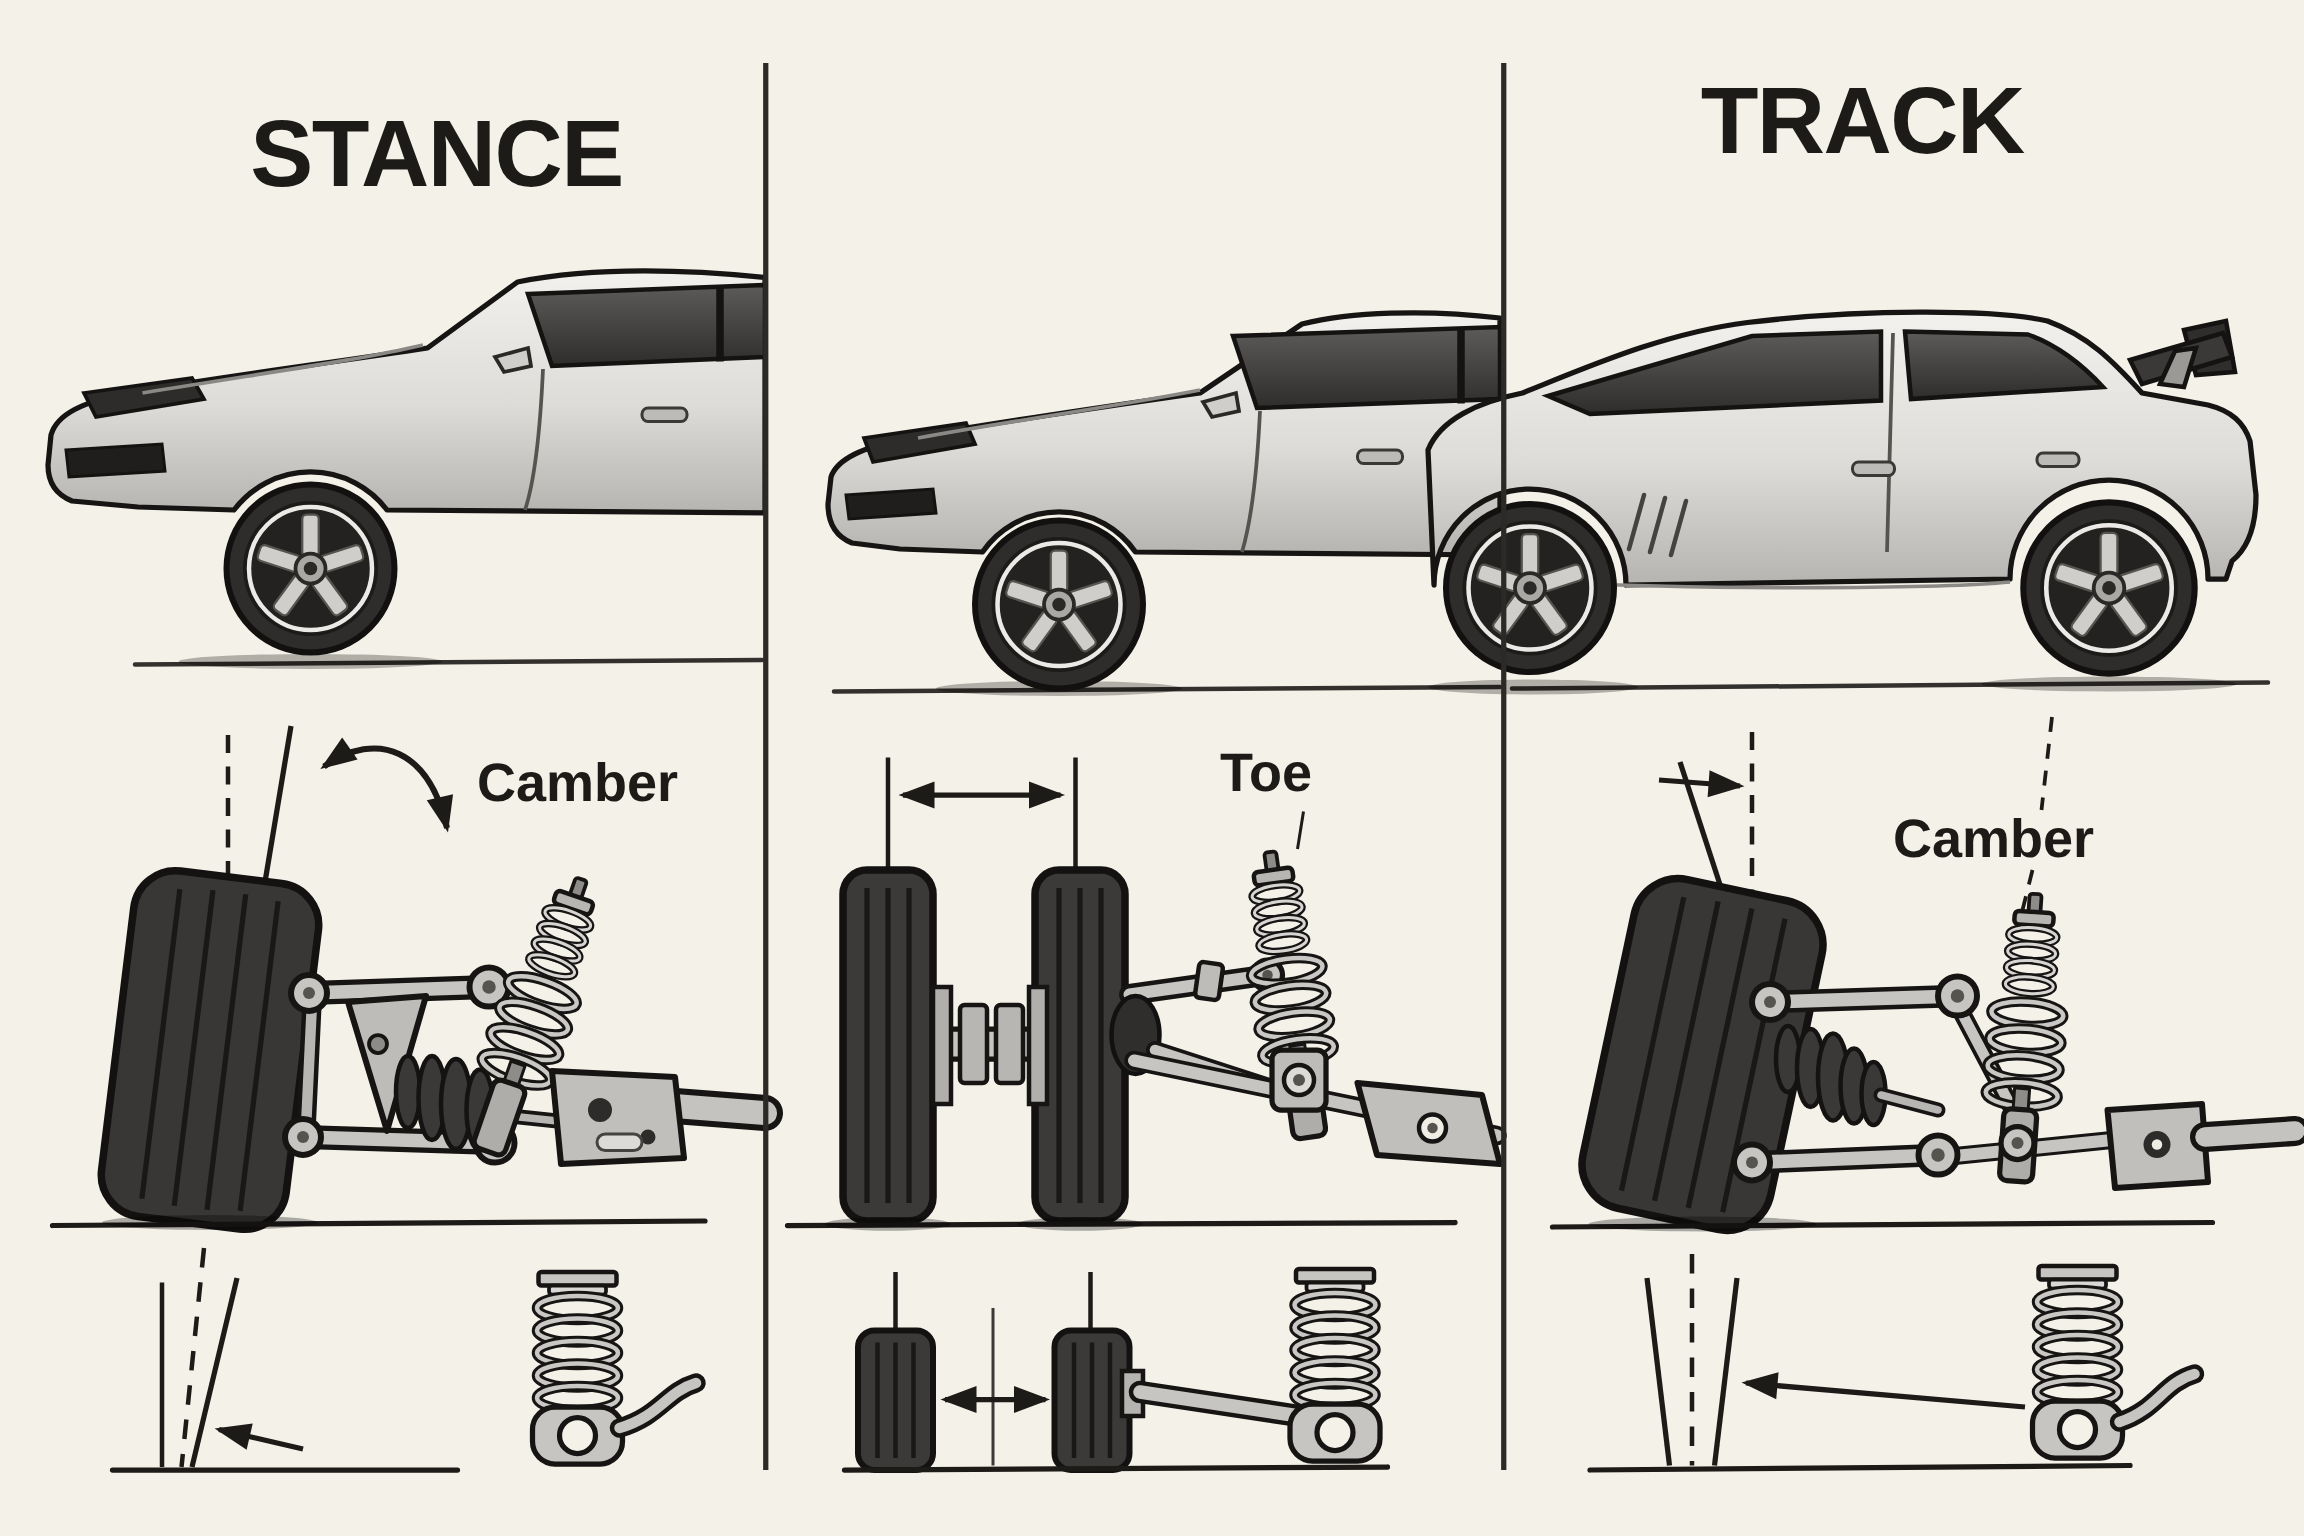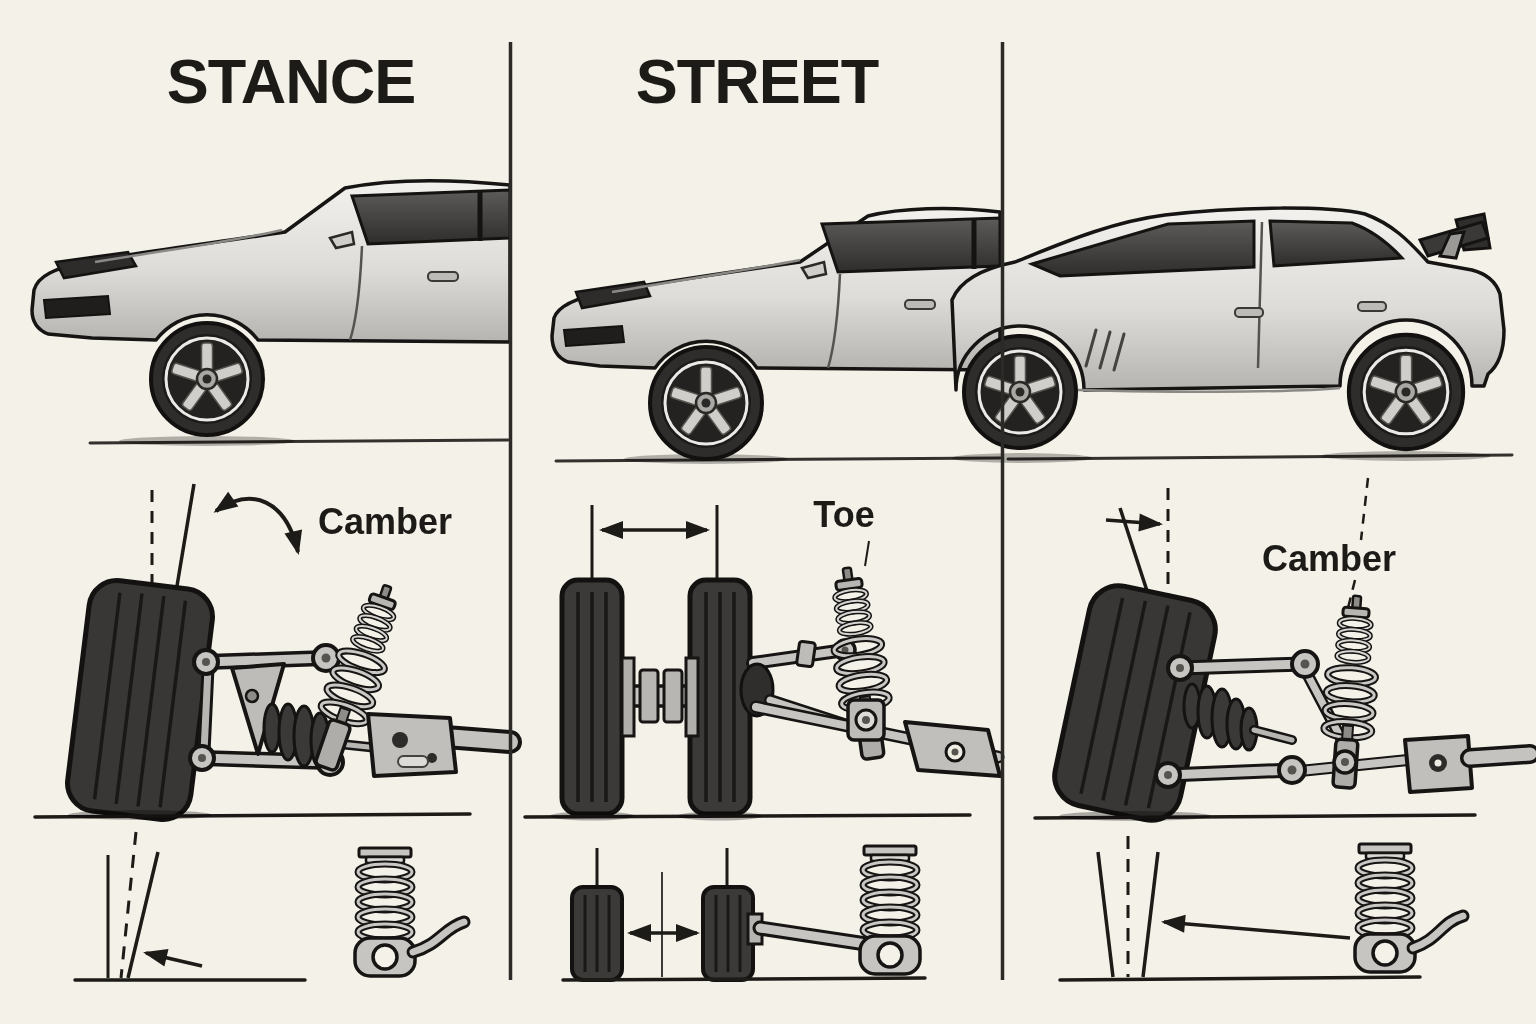--- a/index.html
+++ b/index.html
@@ -17,21 +17,21 @@
     font-family:"Liberation Sans",sans-serif;
     color:var(--ink);
   }
   .art{position:absolute;left:0;top:0;}
   .col-title{
     position:absolute;top:50px;
     font-size:63px;font-weight:700;letter-spacing:-1px;
     color:var(--ink);text-align:center;line-height:1;
     white-space:nowrap;
   }
-  .title-1{left:0;width:510px;transform:translateX(36px);}
+  .title-1{left:0;width:510px;transform:translateX(36px);margin-top:22px;}
   .title-2{left:512px;width:490px;}
   .title-3{left:1003px;width:533px;transform:translateX(-28px);}
   .diagram-label{
     position:absolute;
     font-size:36px;font-weight:700;color:var(--ink);
     text-align:center;line-height:1;white-space:nowrap;
   }
   .lbl-1{left:305px;top:504px;width:160px;}
   .lbl-2{left:774px;top:497px;width:140px;}
   .lbl-3{left:1249px;top:541px;width:160px;}
@@ -378,19 +378,19 @@
       <path d="M 1413,948 C 1438,940 1442,922 1463,916" fill="none" stroke="#161514" stroke-width="13" stroke-linecap="round"></path>
       <path d="M 1413,948 C 1438,940 1442,922 1463,916" fill="none" stroke="#c6c5c2" stroke-width="7" stroke-linecap="round"></path>
       <line x1="1060" y1="980" x2="1420" y2="977" stroke="#1d1b17" stroke-width="3.5" stroke-linecap="round"></line>
     </g>
 
     <line x1="510.5" y1="42" x2="510.5" y2="980" stroke="#2b2a26" stroke-width="3.5"></line>
     <line x1="1002.5" y1="42" x2="1002.5" y2="980" stroke="#2b2a26" stroke-width="3.5"></line>
   </svg>
 
   <div class="col-title title-1">STANCE</div>
-  <div class="col-title title-2">STREET</div>
+  <div class="col-title title-3">TRACK</div>
 
   <div class="diagram-label lbl-1">Camber</div>
   <div class="diagram-label lbl-2">Toe</div>
   <div class="diagram-label lbl-3">Camber</div>
 
 </div>
 
 </body></html>

